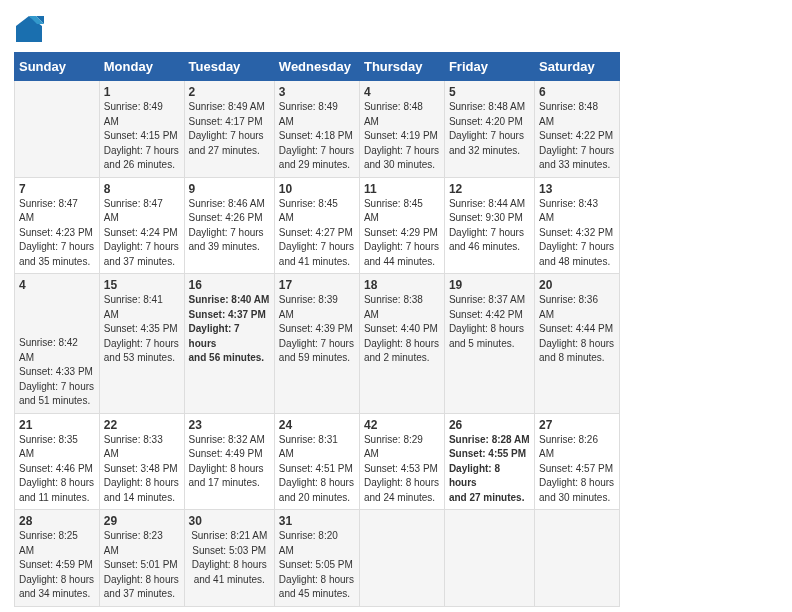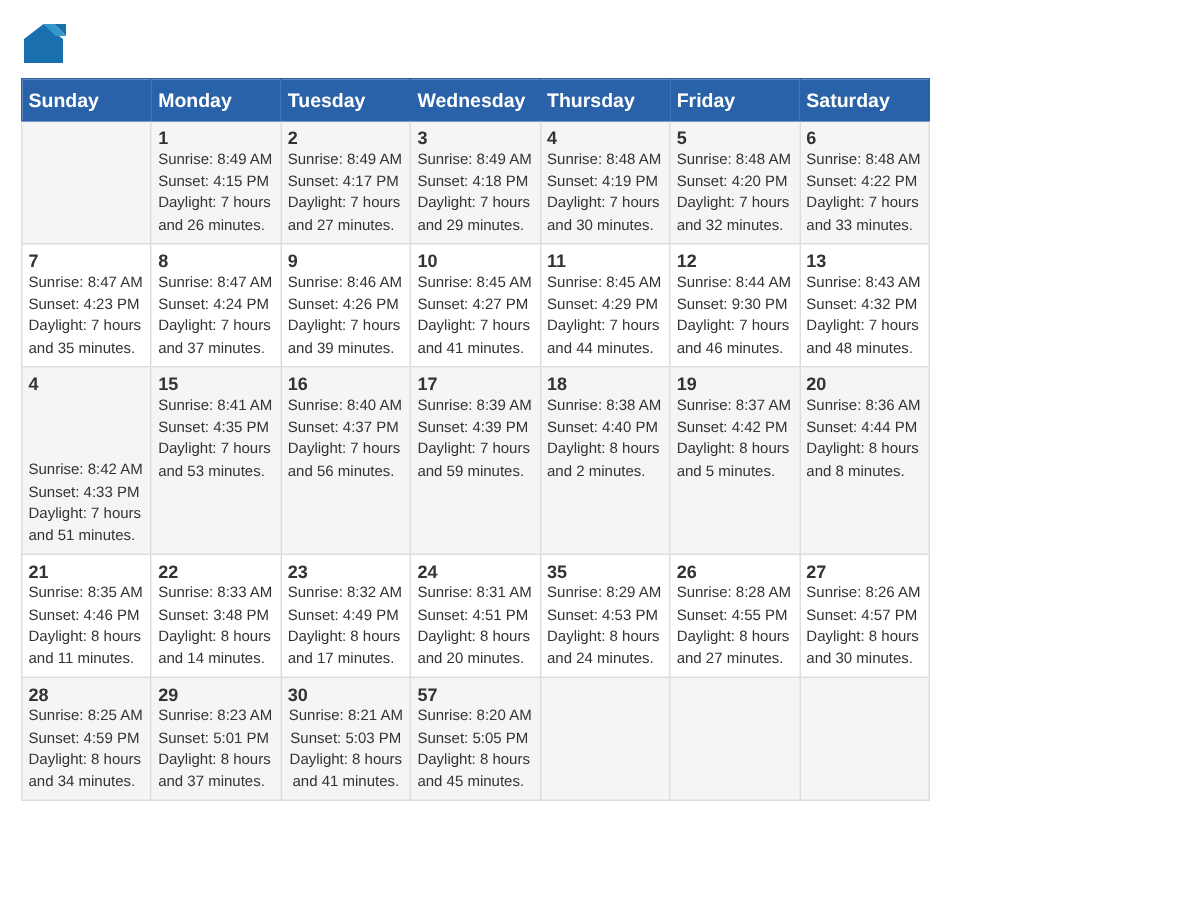--- a/index.html
+++ b/index.html
@@ -239,21 +239,21 @@
           </td>
           <td>
             <span class="day-num">15</span>
             <div class="day-info" style="white-space: pre-line;">Sunrise: 8:41 AM
 Sunset: 4:35 PM
 Daylight: 7 hours
 and 53 minutes.</div>
           </td>
           <td>
             <span class="day-num">16</span>
-            <div class="day-info" style="white-space: pre-line;">Sunrise: 8:40 AM
+            <div class="day-info" style="white-space: pre-line; font-weight: bold;">Sunrise: 8:40 AM
 Sunset: 4:37 PM
 Daylight: 7 hours
 and 56 minutes.</div>
           </td>
           <td>
             <span class="day-num">17</span>
             <div class="day-info" style="white-space: pre-line;">Sunrise: 8:39 AM
 Sunset: 4:39 PM
 Daylight: 7 hours
 and 59 minutes.</div>
@@ -303,29 +303,29 @@
 and 17 minutes.</div>
           </td>
           <td>
             <span class="day-num">24</span>
             <div class="day-info" style="white-space: pre-line;">Sunrise: 8:31 AM
 Sunset: 4:51 PM
 Daylight: 8 hours
 and 20 minutes.</div>
           </td>
           <td>
-            <span class="day-num">35</span>
+            <span class="day-num">42</span>
             <div class="day-info" style="white-space: pre-line;">Sunrise: 8:29 AM
 Sunset: 4:53 PM
 Daylight: 8 hours
 and 24 minutes.</div>
           </td>
           <td>
             <span class="day-num">26</span>
-            <div class="day-info" style="white-space: pre-line;">Sunrise: 8:28 AM
+            <div class="day-info" style="white-space: pre-line; font-weight: bold;">Sunrise: 8:28 AM
 Sunset: 4:55 PM
 Daylight: 8 hours
 and 27 minutes.</div>
           </td>
           <td>
             <span class="day-num">27</span>
             <div class="day-info" style="white-space: pre-line;">Sunrise: 8:26 AM
 Sunset: 4:57 PM
 Daylight: 8 hours
 and 30 minutes.</div>
@@ -347,21 +347,21 @@
 and 37 minutes.</div>
           </td>
           <td>
             <span class="day-num">30</span>
             <div class="day-info" style="white-space: pre-line; text-align: center;">Sunrise: 8:21 AM
 Sunset: 5:03 PM
 Daylight: 8 hours
 and 41 minutes.</div>
           </td>
           <td>
-            <span class="day-num">57</span>
+            <span class="day-num">31</span>
             <div class="day-info" style="white-space: pre-line;">Sunrise: 8:20 AM
 Sunset: 5:05 PM
 Daylight: 8 hours
 and 45 minutes.</div>
           </td>
           <td></td>
           <td></td>
           <td></td>
         </tr>
       </tbody>

